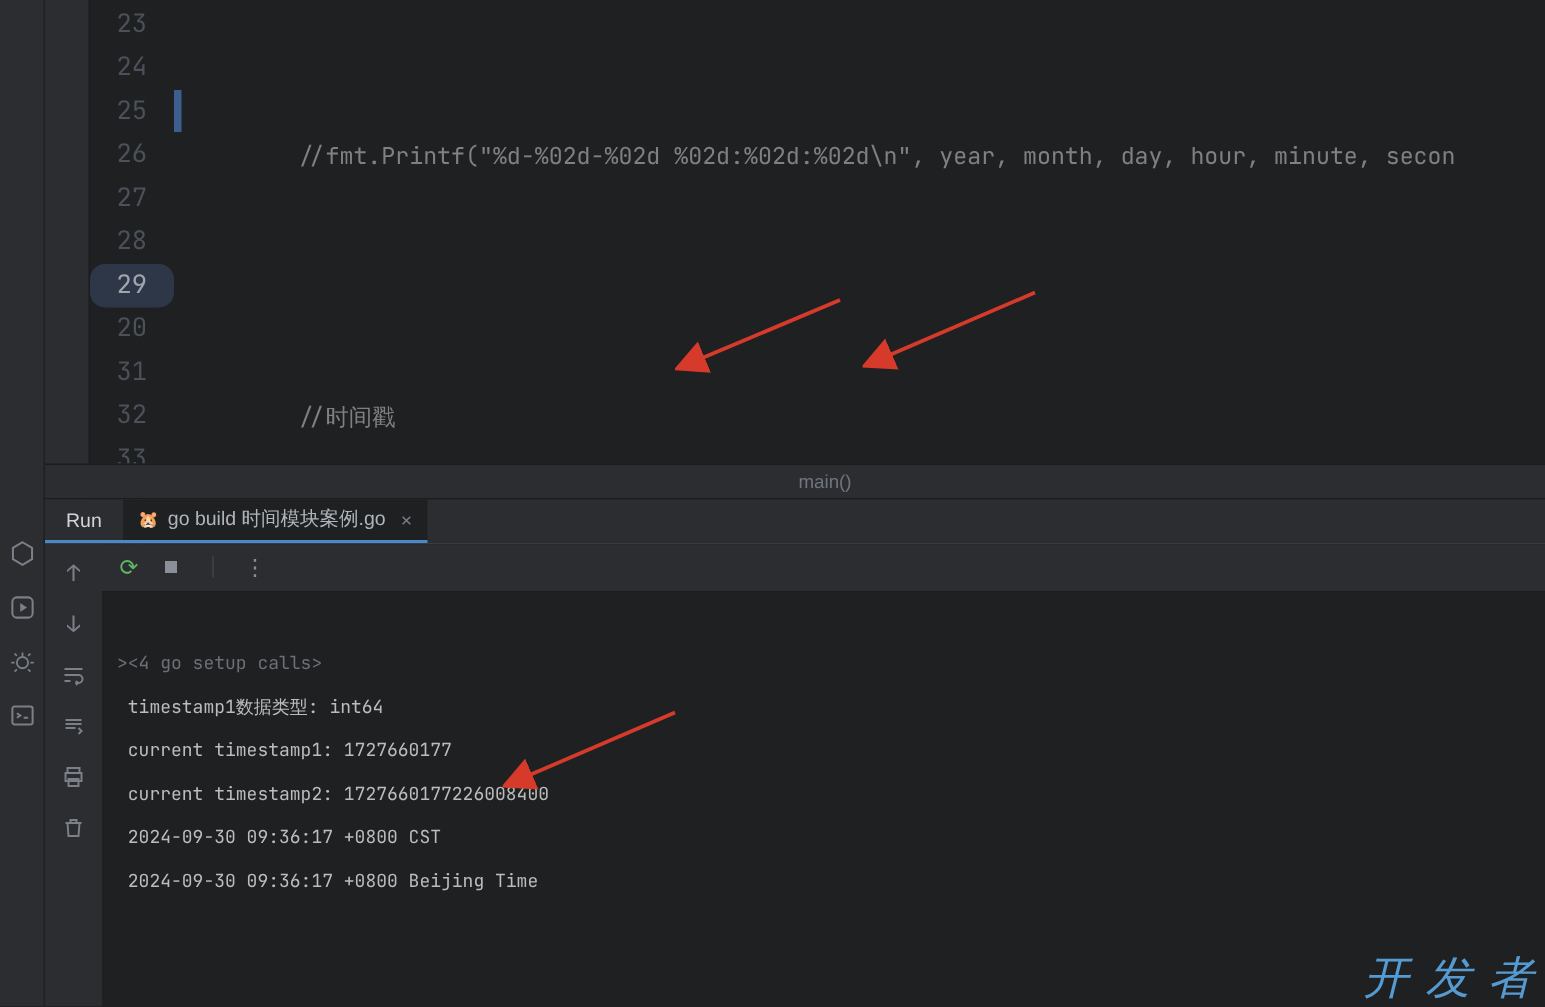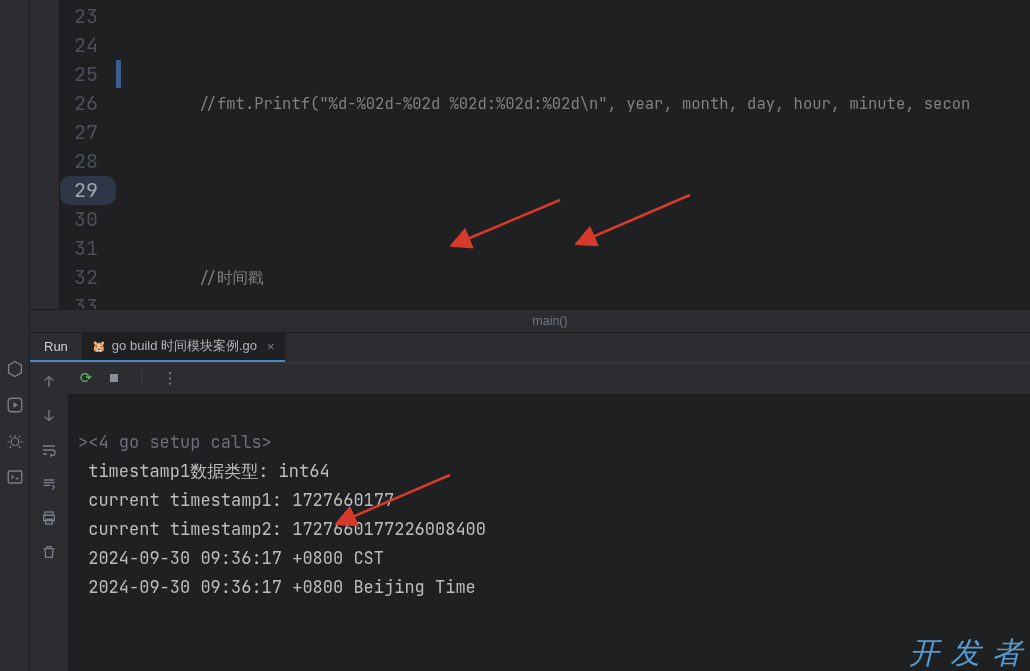--- a/index.html
+++ b/index.html
@@ -44,21 +44,21 @@
     font-size: 11px; color: #7a7f88;
     height: 12px; line-height: 12px;
   }
   .gutter {
     width: 56px;
     background: #1e2022;
     text-align: right;
     padding-right: 18px;
     color: #4b5059;
     line-height: 29px;
-    font-size: 20px;
+    font-size: 17px;
     padding-top: 2px;
     user-select: none;
   }
   .gutter div { height: 29px; }
   .gutter .current { color: #a0a5ad; background: #2e3748; margin-right:-18px; padding-right:18px;border-radius:10px;}
   .code {
     flex: 1;
     line-height: 29px;
     font-size: 15.5px;
     white-space: pre;
@@ -136,21 +136,21 @@
     background: #2b2d30;
     border-bottom: 1px solid #1a1c1e;
     display:flex; align-items:center;
     padding-left: 10px; gap: 12px;
   }
   .console-toolbar .tb-icon { width:16px;height:16px;color:#898e98;display:flex;align-items:center;justify-content:center;}
   .console {
     flex:1;
     background: #1e2022;
     color: #b7bcc3;
-    font-size: 17px;
+    font-size: 12px;
     line-height: 29px;
     padding-left: 10px;
     padding-top: 4px;
     white-space: pre;
     font-family: "JetBrains Mono", Menlo, Consolas, monospace;
   }
   .console .cg { color: #6c6f77; }
   .console .cw { color: #bcbcbc; }
 
   
@@ -217,21 +217,21 @@
         <span class="caret">›</span>
       </div>
       <div class="gutter">
         <div>23</div>
         <div>24</div>
         <div>25</div>
         <div>26</div>
         <div>27</div>
         <div>28</div>
         <div class="current">29</div>
-        <div>30</div>
+        <div>20</div>
         <div>31</div>
         <div>32</div>
         <div>33</div>
         <div>34</div>
         <div>35</div>
       </div>
       <div class="code">
         <div class="highlight-marker" style="top:60px"></div>
         <div class="line">        <span class="c-comment">//fmt.Printf("%d-%02d-%02d %02d:%02d:%02d\n", year, month, day, hour, minute, secon</span></div>
         <div class="line"></div>

